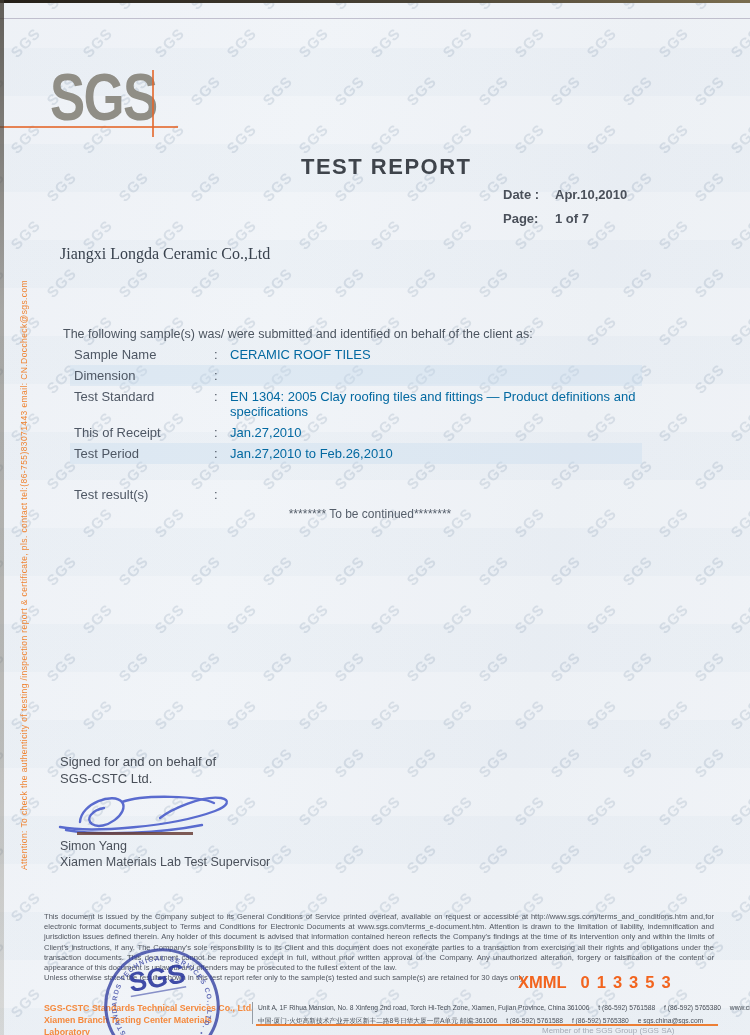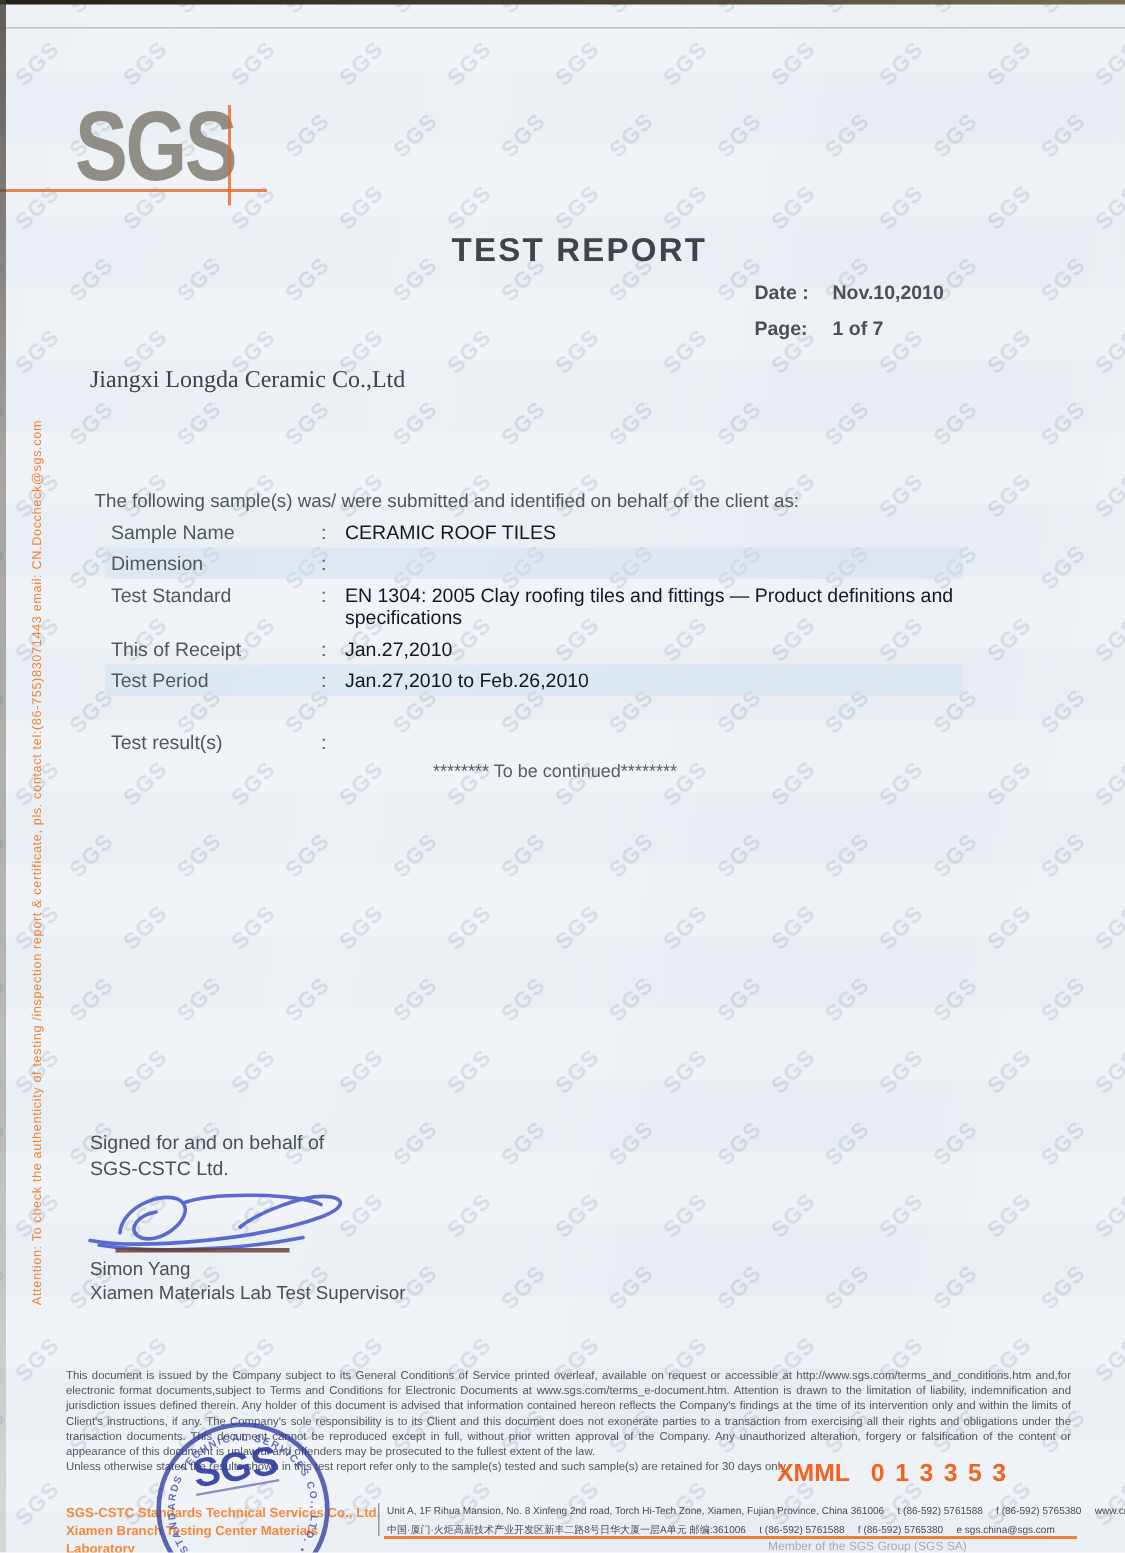--- a/index.html
+++ b/index.html
@@ -32,40 +32,40 @@
   #report-title { left:301px; top:154px; font-size:22px; font-weight:bold; letter-spacing:1.5px; color:#3f444b; z-index:3; }
   #meta { left:503px; top:183px; z-index:3; font-size:13px; font-weight:bold; color:#4a505a; }
   #meta .mrow { display:grid; grid-template-columns:52px 1fr; line-height:24px; }
   
   #client-name { left:60px; top:245px; font-family:"Liberation Serif",serif; font-size:16px; color:#39424e; z-index:3; }
   #intro-line { left:63px; top:327px; font-size:12.5px; color:#4c5560; z-index:3; }
   
   #sample-table { left:70px; top:344px; width:572px; font-size:13px; color:#4e5764; z-index:3; }
   .trow { display:grid; grid-template-columns:140px 16px 1fr; padding:3px 4px; }
   .trow.shaded { background:rgba(203,221,238,.42); }
-  .trow .val { color:#0f172a; }
+  .trow .val { color:#0369a1; }
   #result-row { left:70px; top:484px; width:572px; font-size:13px; color:#4e5764; z-index:3; }
   #continued-note { left:200px; top:507px; width:340px; text-align:center; font-size:12px; color:#555e6a; z-index:3; }
   
   #sig-text { left:60px; top:753px; font-size:13px; line-height:17px; color:#494f58; z-index:3; }
   #sig-svg { left:52px; top:787px; z-index:3; }
   .sig-underline { left:77px; top:832px; width:116px; height:2.5px; background:#6a4038; opacity:.85; z-index:3; }
   #sig-name { left:60px; top:839px; font-size:12.5px; color:#4a505a; z-index:3; }
   #sig-title { left:60px; top:855px; font-size:12.5px; color:#4a505a; z-index:3; }
   
   #legal { left:44px; top:912px; width:670px; font-size:7.6px; line-height:1.34; text-align:justify; color:#50555e; z-index:3; }
   
   #f-company { left:44px; top:1002px; width:210px; font-size:8.8px; font-weight:bold; color:#f5893d; line-height:12px; z-index:2; }
   .f-divider { left:252px; top:1002px; width:1px; height:22px; background:#959ca5; z-index:2; }
   #f-address { left:258px; top:1002px; width:462px; font-size:6.7px; color:#464c55; line-height:12.5px; white-space:nowrap; z-index:2; }
   #f-address .arow span { margin-right:7px; }
   .f-orange-line { left:256px; top:1024px; width:462px; height:2px; background:#ed7f35; z-index:2; }
   #serial { left:518px; top:973px; font-size:16.5px; font-weight:bold; color:#f2641e; z-index:3; }
   #serial .digits { letter-spacing:7px; margin-left:14px; }
-  #member-note { left:512px; top:1026px; font-size:8px; color:rgba(105,115,130,.55); z-index:2; }
+  #member-note { left:542px; top:1026px; font-size:8px; color:rgba(105,115,130,.55); z-index:2; }
   #stamp { left:100px; top:944px; width:124px; height:124px; transform:rotate(-10deg); opacity:.9; z-index:5; }
   
   #side-note { left:-345px; top:569px; width:740px; height:12px; transform:rotate(-90deg);
     text-align:center; font-size:8.5px; letter-spacing:.4px; color:#ef8433; z-index:3; white-space:nowrap; }
 </style>
 </head>
 <body>
 
 <div id="wm" class="abs">
     <span style="left: -28px; top: -14px;">SGS</span>
@@ -329,21 +329,21 @@
 <div class="abs scan-left"></div>
 
 <div id="logo-text" class="abs">SGS</div>
 <div class="abs logo-hline"></div>
 <div class="abs logo-vline"></div>
 <div id="report-title" class="abs">TEST REPORT</div>
 
 <div id="meta" class="abs">
   <div class="mrow">
     <span>Date :</span>
-    <span>Nov.10,2010</span>
+    <span>Apr.10,2010</span>
   </div>
   <div class="mrow">
     <span>Page:</span>
     <span>1 of 7</span>
   </div>
 </div>
 
 <div id="client-name" class="abs">Jiangxi Longda Ceramic Co.,Ltd</div>
 <div id="intro-line" class="abs">The following sample(s) was/ were submitted and identified on behalf of the client as:</div>
 

